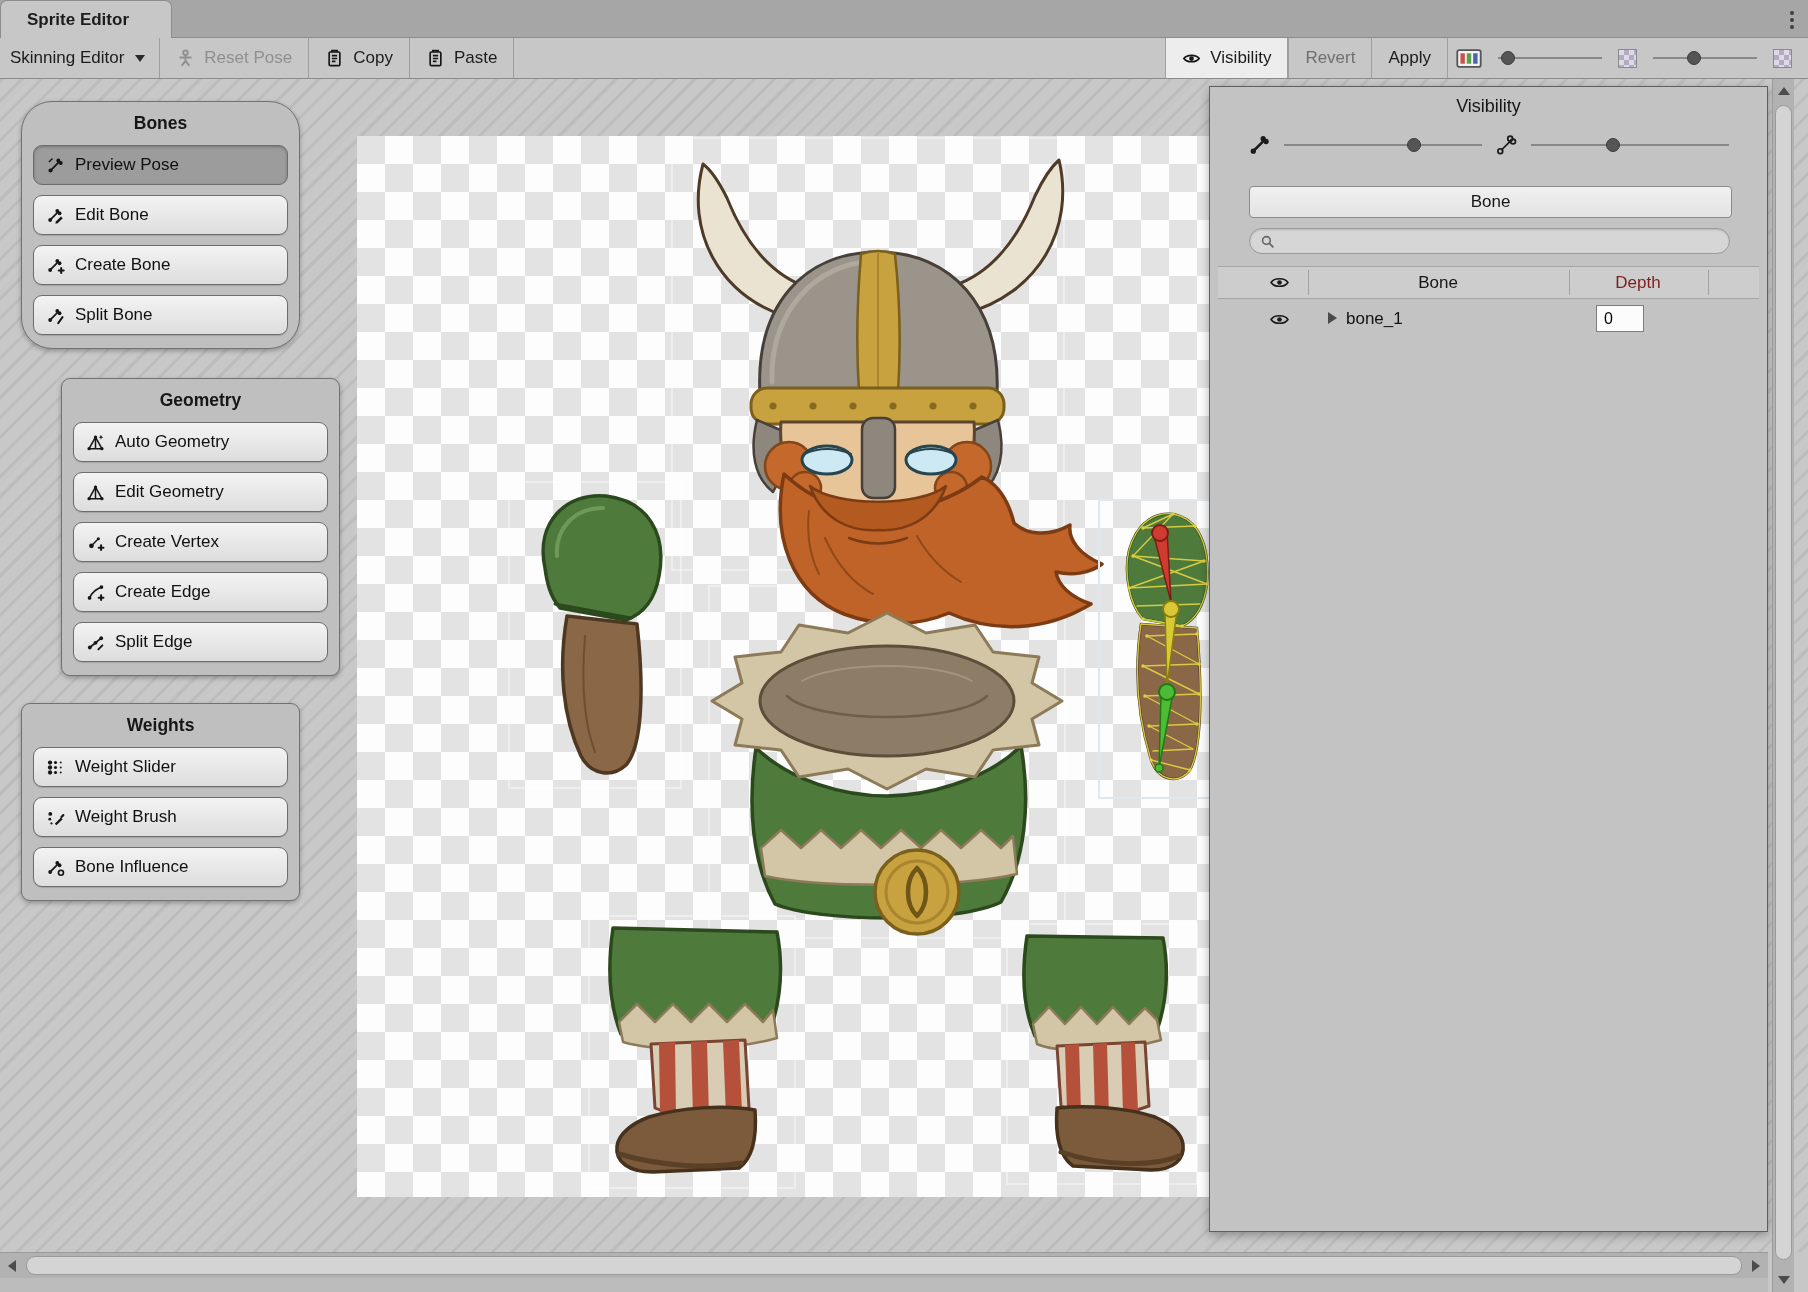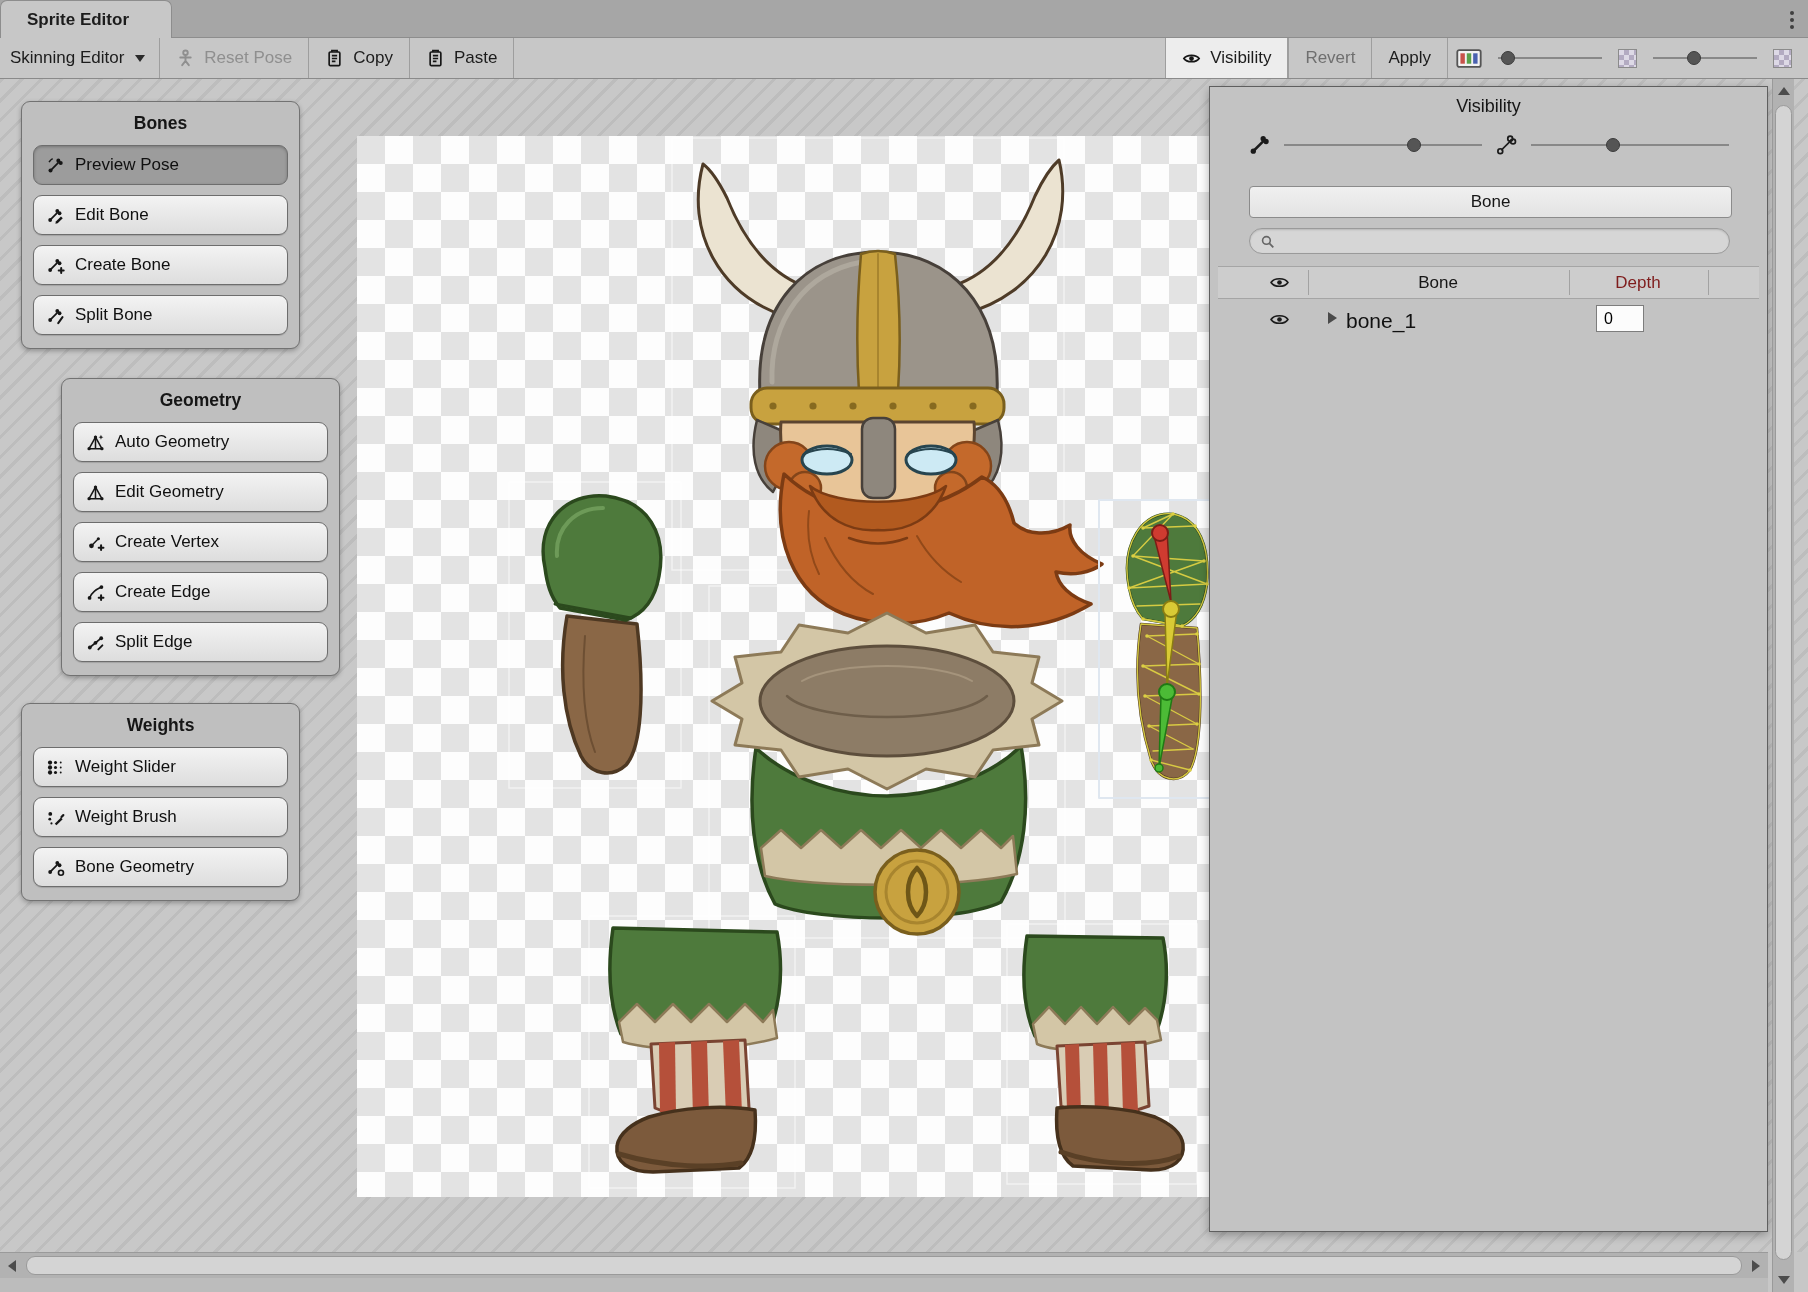--- a/index.html
+++ b/index.html
@@ -34,21 +34,21 @@
   
   .main{position:absolute;left:0;top:79px;width:1808px;height:1173px;
     background:repeating-linear-gradient(135deg,#bdbdbd 0 3px,#c8c8c8 3px 14px);}
   .canvas{position:absolute;left:357px;top:57px;width:852px;height:1061px;cursor:crosshair;
     background:conic-gradient(#fdfdfd 90deg,#e3e3e3 90deg 180deg,#fdfdfd 180deg 270deg,#e3e3e3 270deg);background-size:56px 56px;}
   .viking{display:block;}
 
   
   .group{position:absolute;left:21px;width:279px;background:#bfbfbf;border:1px solid #727272;border-radius:9px;
     box-shadow:0 2px 5px rgba(0,0,0,.28);box-sizing:border-box;padding:9px 11px 13px;}
-  #g-bones{top:22px;} #g-geometry{top:299px;margin-left:40px;} #g-weights{top:624px;}
+  #g-bones{top:22px;border-radius:31px;} #g-geometry{top:299px;margin-left:40px;} #g-weights{top:624px;}
   .gtitle{text-align:center;font-size:17.5px;font-weight:700;color:#161616;margin:2px 0 11px;}
   .gbtns{display:flex;flex-direction:column;gap:10px;}
   .gbtn{height:38px;background:linear-gradient(#f3f3f3,#dddddd);border:1px solid #6d6d6d;border-radius:9px;
     display:flex;align-items:center;gap:10px;padding:0 11px;font-size:17px;color:#101010;cursor:pointer;box-shadow:0 1px 1px rgba(0,0,0,.15);}
   .gbtn.active{background:#9c9c9c;box-shadow:inset 0 1px 3px rgba(0,0,0,.25);}
   .gicon{display:flex;width:20px;justify-content:center;}
   .i16{width:19px;height:19px;display:block;}
 
   
   .vispanel{position:absolute;left:1209px;top:7px;width:559px;height:1146px;background:#c3c3c3;border:1px solid #5f5f5f;
@@ -65,21 +65,21 @@
     display:flex;align-items:center;padding:0 10px;gap:6px;box-shadow:inset 0 1px 2px rgba(0,0,0,.15);box-sizing:border-box;}
   .vsearch input{flex:1;border:none;background:transparent;outline:none;font-size:15px;font-family:inherit;color:#222;}
   .vhead{position:absolute;left:8px;right:8px;top:179px;height:33px;background:#cdcdcd;border-top:1px solid #a5a5a5;border-bottom:1px solid #a5a5a5;box-sizing:border-box;}
   .heye{position:absolute;left:52px;top:9px;cursor:pointer;}
   .hdiv{position:absolute;top:3px;bottom:3px;width:1px;background:#a2a2a2;}
   .hbone{position:absolute;left:90px;width:260px;top:6px;text-align:center;font-size:17px;color:#161616;}
   .hdepth{position:absolute;left:351px;width:138px;top:6px;text-align:center;font-size:17px;color:#7f1d1d;}
   .vrow{position:absolute;left:8px;right:8px;top:215px;height:36px;cursor:pointer;}
   .reye{position:absolute;left:52px;top:11px;cursor:pointer;}
   .rexp{position:absolute;left:110px;top:10px;width:0;height:0;border-top:6.5px solid transparent;border-bottom:6.5px solid transparent;border-left:9px solid #4a4a4a;cursor:pointer;}
-  .rname{position:absolute;left:128px;top:7px;font-size:21px;color:#111;}
+  .rname{position:absolute;left:128px;top:7px;font-size:17px;color:#111;}
   .rdepth{position:absolute;left:378px;top:3px;width:48px;height:27px;border:1px solid #7d7d7d;background:#fcfcfc;
     font-size:16px;padding:0 0 0 7px;font-family:inherit;box-sizing:border-box;}
 
   
   .vscroll{position:absolute;right:14px;top:79px;width:22px;height:1213px;background:#b2b2b2;border-left:1px solid #9a9a9a;box-sizing:border-box;z-index:5;}
   .varrow{position:absolute;left:0;width:22px;height:24px;display:flex;align-items:center;justify-content:center;cursor:pointer;}
   .varrow.up{top:0;} .varrow.down{bottom:0;}
   .tri-up{width:0;height:0;border-left:6px solid transparent;border-right:6px solid transparent;border-bottom:8px solid #4c4c4c;}
   .tri-down{width:0;height:0;border-left:6px solid transparent;border-right:6px solid transparent;border-top:8px solid #4c4c4c;}
   .tri-left{width:0;height:0;border-top:6px solid transparent;border-bottom:6px solid transparent;border-right:8px solid #4c4c4c;}
@@ -530,21 +530,21 @@
               <svg class="i16" viewBox="0 0 16 16">
                 <line x1="4.2" y1="11" x2="9.6" y2="5.6" stroke="#161616" stroke-width="1.5"></line>
                 <g fill="#161616">
                   <circle cx="3.5" cy="11.8" r="1.6"></circle>
                   <circle cx="9.5" cy="4.2" r="1.6"></circle>
                   <circle cx="11.4" cy="6.1" r="1.6"></circle>
                 </g>
                 <circle cx="12.6" cy="12.4" r="2.1" fill="none" stroke="#161616" stroke-width="1.4"></circle>
               </svg>
             </span>
-          <span>Bone Geometry</span>
+          <span>Bone Influence</span>
         </div>
       </div>
     </div>
 
     <div class="vispanel">
       <div class="vtitle">Visibility</div>
       <div class="vsliders">
         <span class="vicon">
           <svg style="width:23px;height:23px" viewBox="0 0 20 20">
               <line x1="5.4" y1="15" x2="13.6" y2="6.8" stroke="#1b1b1b" stroke-width="2.2"></line>

